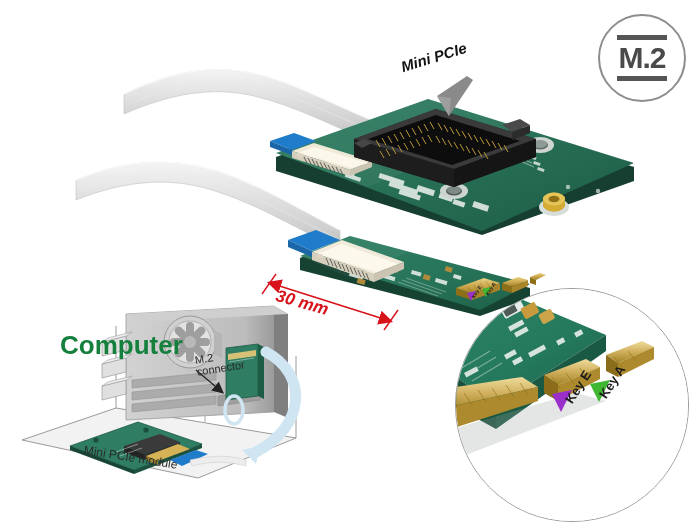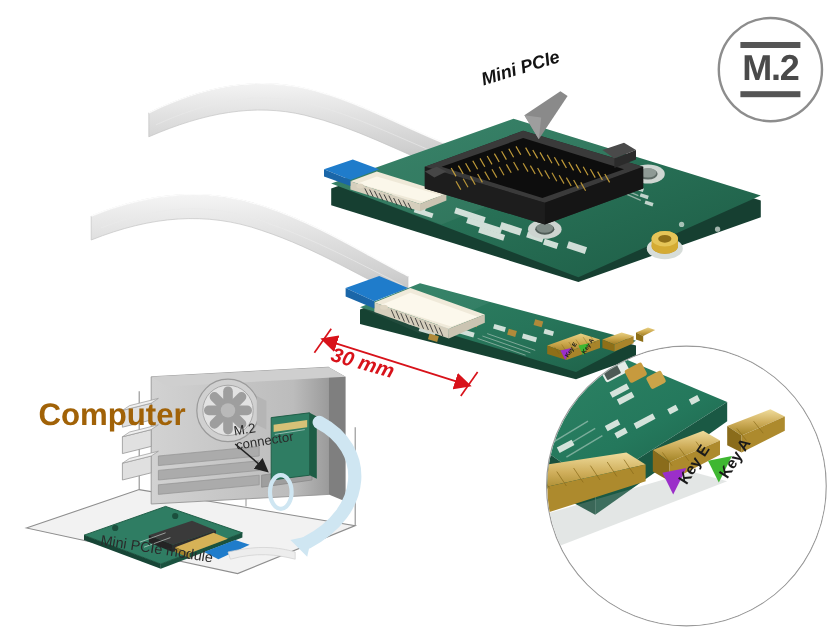--- a/index.html
+++ b/index.html
@@ -25,21 +25,21 @@
   
   .board{position:absolute;}
   .board svg{display:block;overflow:visible;}
 
   
   .lbl{position:absolute;white-space:nowrap;}
   #lbl-minipcie{left:404px;top:58px;font-size:15px;font-weight:bold;font-style:italic;color:#131313;
     transform:rotate(-17deg);transform-origin:left bottom;}
   #lbl-30mm{left:279px;top:286px;font-size:17px;font-weight:bold;font-style:italic;color:#d8121a;
     transform:rotate(16deg);transform-origin:left top;letter-spacing:0px;}
-  #lbl-computer{left:32px;top:330px;font-size:26px;font-weight:bold;color:#a16207;letter-spacing:0px;}
+  #lbl-computer{left:60px;top:330px;font-size:26px;font-weight:bold;color:#15803d;letter-spacing:0px;}
   #lbl-m2conn{left:194px;top:354px;font-size:11px;color:#2a2a2a;line-height:12px;
     transform:rotate(-9deg);transform-origin:left top;text-align:left;}
   #lbl-minimod{left:85px;top:443px;font-size:12px;color:#2a2a2a;transform:rotate(9deg);
     transform-origin:left top;}
   #lbl-keyE{left:562px;top:398px;font-size:13px;font-weight:bold;color:#1a1a1a;
     transform:rotate(-57deg);transform-origin:left top;}
   #lbl-keyA{left:596px;top:393px;font-size:13px;font-weight:bold;color:#1a1a1a;
     transform:rotate(-57deg);transform-origin:left top;}
   #lbl-keyE-sm{left:470px;top:296px;font-size:5px;font-weight:bold;color:#1a1a1a;
     transform:rotate(-57deg);transform-origin:left top;}

